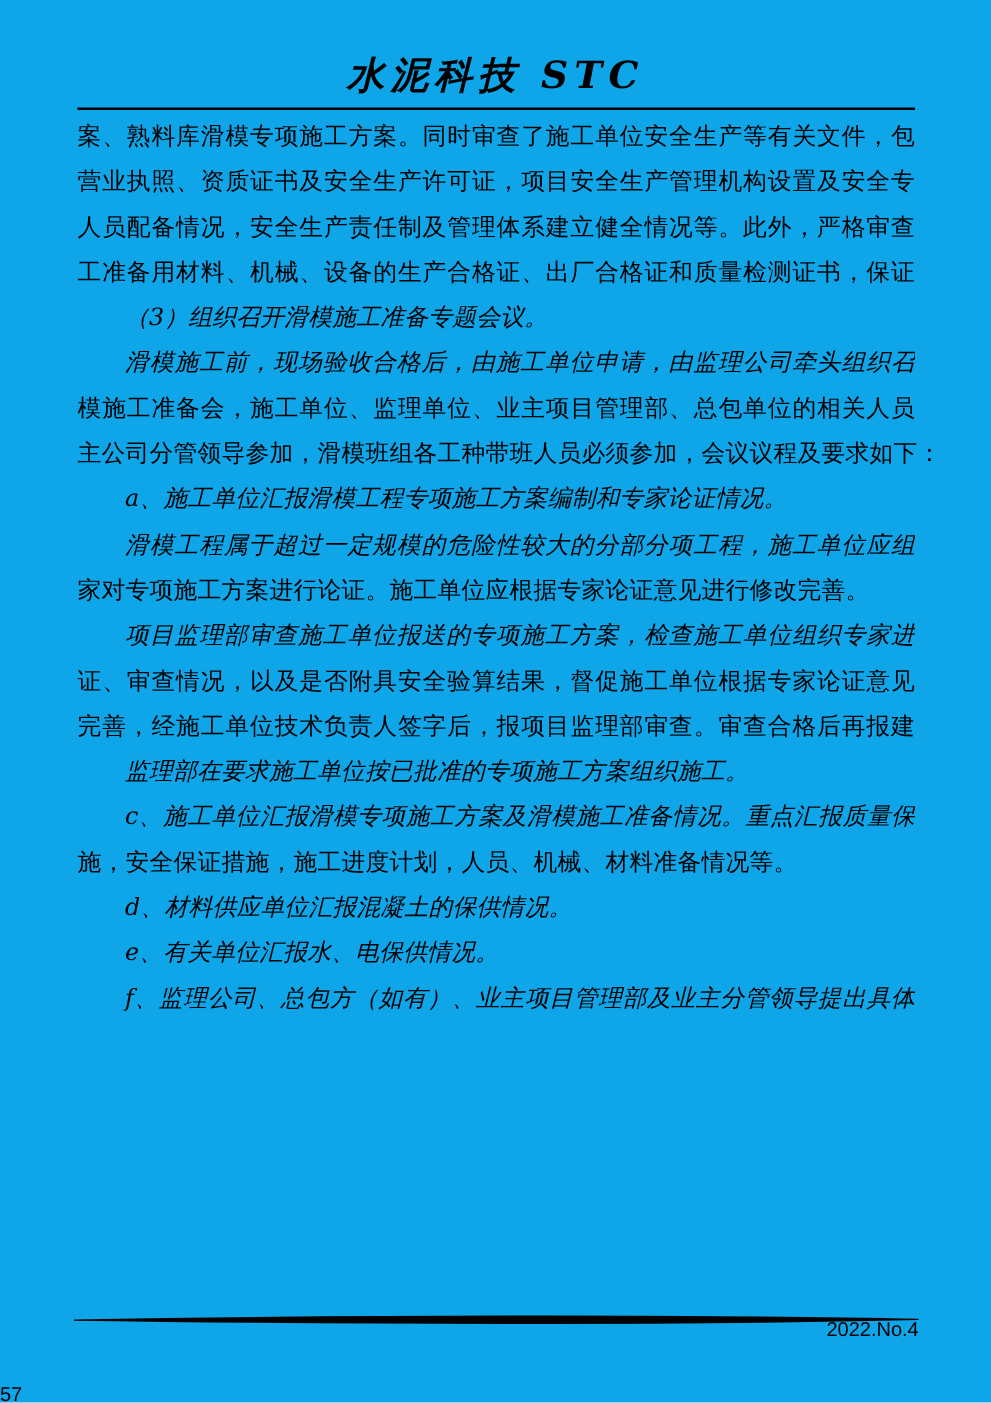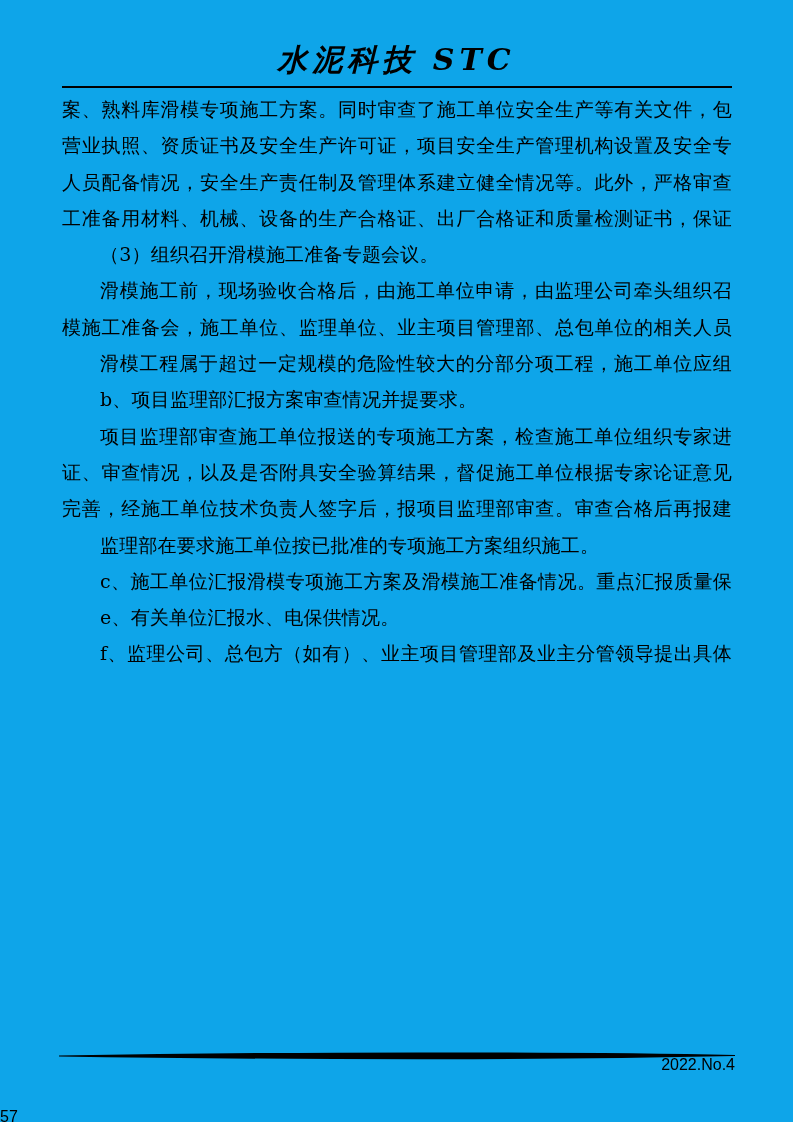--- a/index.html
+++ b/index.html
@@ -53,20 +53,21 @@
   }
   .line.fill {
     white-space: normal;
     text-align: justify;
     text-align-last: justify;
     text-justify: inter-character;
     overflow: hidden;
   }
   .line.indent {
     text-indent: 2em;
+    font-style: italic;
   }
   .footer-bar {
     position: absolute;
     top: 1046px;
     left: 59px;
     width: 676px;
     height: 9px;
   }
   .footer-page-number {
     position: absolute;
@@ -97,27 +98,31 @@
   <div class="header-rule"></div>
 
   <div class="body-lines">
       <div class="line fill">案、熟料库滑模专项施工方案。同时审查了施工单位安全生产等有关文件，包括</div>
       <div class="line fill">营业执照、资质证书及安全生产许可证，项目安全生产管理机构设置及安全专业</div>
       <div class="line fill">人员配备情况，安全生产责任制及管理体系建立健全情况等。此外，严格审查施</div>
       <div class="line fill">工准备用材料、机械、设备的生产合格证、出厂合格证和质量检测证书，保证资</div>
       <div class="line indent">（3）组织召开滑模施工准备专题会议。</div>
       <div class="line indent fill">滑模施工前，现场验收合格后，由施工单位申请，由监理公司牵头组织召开滑</div>
       <div class="line fill">模施工准备会，施工单位、监理单位、业主项目管理部、总包单位的相关人员及业</div>
+      <div class="line">主公司分管领导参加，滑模班组各工种带班人员必须参加，会议议程及要求如下：</div>
+      <div class="line indent">a、施工单位汇报滑模工程专项施工方案编制和专家论证情况。</div>
       <div class="line indent fill">滑模工程属于超过一定规模的危险性较大的分部分项工程，施工单位应组织专</div>
-      <div class="line indent">b、项目监理部汇报方案审查情况并提要求。</div>
+      <div class="line">家对专项施工方案进行论证。施工单位应根据专家论证意见进行修改完善。</div>
       <div class="line indent fill">项目监理部审查施工单位报送的专项施工方案，检查施工单位组织专家进行论</div>
       <div class="line fill">证、审查情况，以及是否附具安全验算结果，督促施工单位根据专家论证意见修改</div>
       <div class="line fill">完善，经施工单位技术负责人签字后，报项目监理部审查。审查合格后再报建设单</div>
       <div class="line indent">监理部在要求施工单位按已批准的专项施工方案组织施工。</div>
       <div class="line indent fill">c、施工单位汇报滑模专项施工方案及滑模施工准备情况。重点汇报质量保证措</div>
+      <div class="line">施，安全保证措施，施工进度计划，人员、机械、材料准备情况等。</div>
+      <div class="line indent">d、材料供应单位汇报混凝土的保供情况。</div>
       <div class="line indent">e、有关单位汇报水、电保供情况。</div>
       <div class="line indent fill">f、监理公司、总包方（如有）、业主项目管理部及业主分管领导提出具体的管</div>
     </div>
 
   <div class="footer-bar">
     <svg width="676" height="9" viewBox="0 0 676 9">
       <path d="M0,3.6 Q200,0.2 380,0.4 Q560,0.6 676,3.0 L676,4.0 Q520,7.4 360,7.2 Q160,7.0 0,4.6 Z" fill="#000000"></path>
     </svg>
   </div>
 

